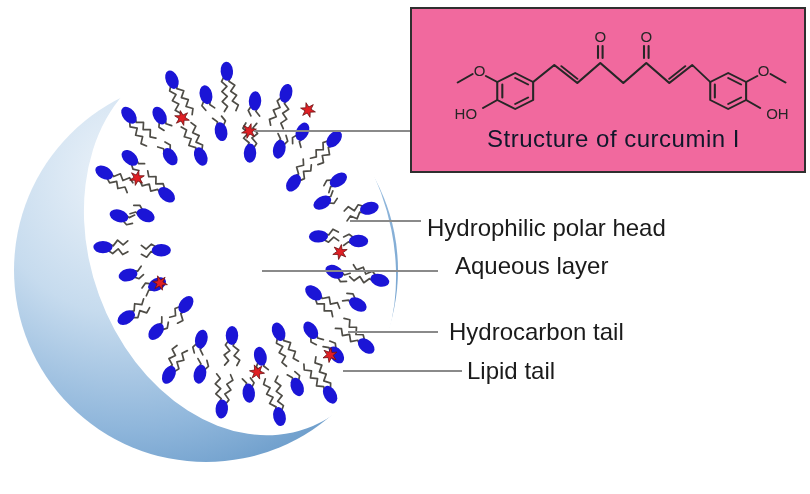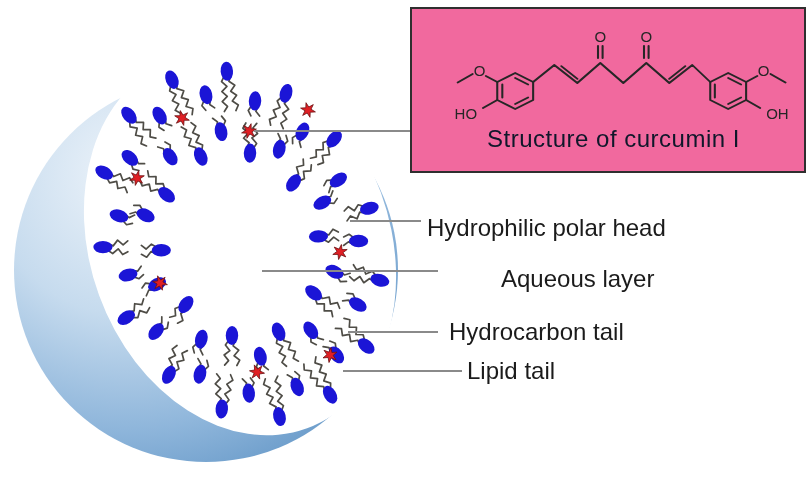--- a/index.html
+++ b/index.html
@@ -3,21 +3,21 @@
 <meta charset="utf-8">
 <style>
   html,body{margin:0;padding:0;background:#ffffff;}
   body{width:810px;height:494px;position:relative;overflow:hidden;
        font-family:"Liberation Sans",sans-serif;}
   .stage{position:absolute;inset:0;width:810px;height:494px;}
   #diagram{position:absolute;left:0;top:0;z-index:1;}
   .anno{position:absolute;z-index:3;font-size:24px;line-height:1.05;
         color:var(--label,#1b1b1b);white-space:nowrap;}
   #anno0{left:427px;top:215px;}
-  #anno1{left:455px;top:266px;margin-left:46px;}
+  #anno1{left:455px;top:253px;}
   #anno2{left:449px;top:319px;}
   #anno3{left:467px;top:358px;}
   .curc-box{position:absolute;z-index:2;left:410px;top:7px;width:396px;height:166px;
             box-sizing:border-box;border:2px solid #2f2f2f;background:#f1699e;}
   .curc-box svg{display:block;margin:2px auto 0 auto;}
   .curc-caption{text-align:center;font-size:24px;color:#0f172a;margin-top:0px;
                 letter-spacing:0.5px;padding-left:11px;}
   .bond{stroke:var(--bond,#262626);stroke-width:1.8;fill:none;
         stroke-linecap:round;stroke-linejoin:round;}
   svg text{font-family:"Liberation Sans",sans-serif;}

